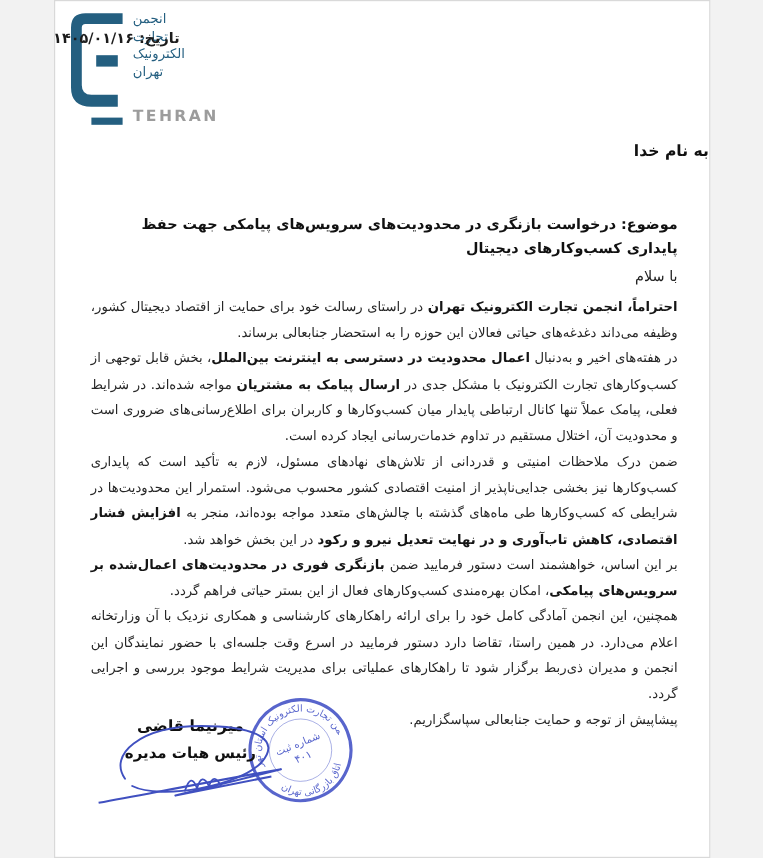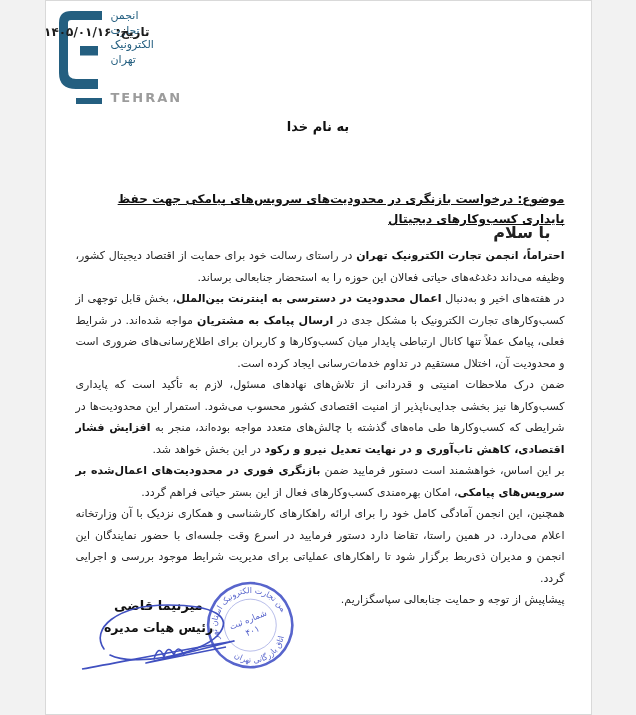--- a/index.html
+++ b/index.html
@@ -29,30 +29,29 @@
     color:var(--latin);
   }
   .meta{
     position:absolute; top:18px; left:auto; right:441px; width:170px;
     text-align:right; font-size:12px; font-weight:bold; line-height:26px; color:#1c1c1c;
     white-space:nowrap;
   }
   
   .bismillah{
     position:absolute; top:118px; left:0; right:0;
-    text-align:center; font-size:13px; font-weight:bold; color:#111;
+    text-align:right; font-size:13px; font-weight:bold; color:#111;
   }
   .subject{
-    position:absolute; top:188px; right:26px; left:26px;
-    font-size:12px; font-weight:bold; color:#111; line-height:20px;text-decoration:underline;
+    position:absolute; top:176px; right:26px; left:26px;
+    font-size:12px; font-weight:bold; color:#111; line-height:20px;
   }
   .salutation{
-    position:absolute; top:222px; right:40px;
-    font-size:16px;
-    font-weight:bold;
+    position:absolute; top:222px; right:26px;
+    font-size:12px;
   }
   .body-text{
     position:absolute; top:244px; right:26px; left:30px;
     font-size:11px; line-height:21.5px; text-align:justify; color:#262626;
   }
   .body-text p{margin:0; padding:0;}
   .body-text .b{font-weight:bold; color:#151515;}
   
   .sig-name-block{
     position:absolute; top:596px; right:auto; left:42px; width:142px;

